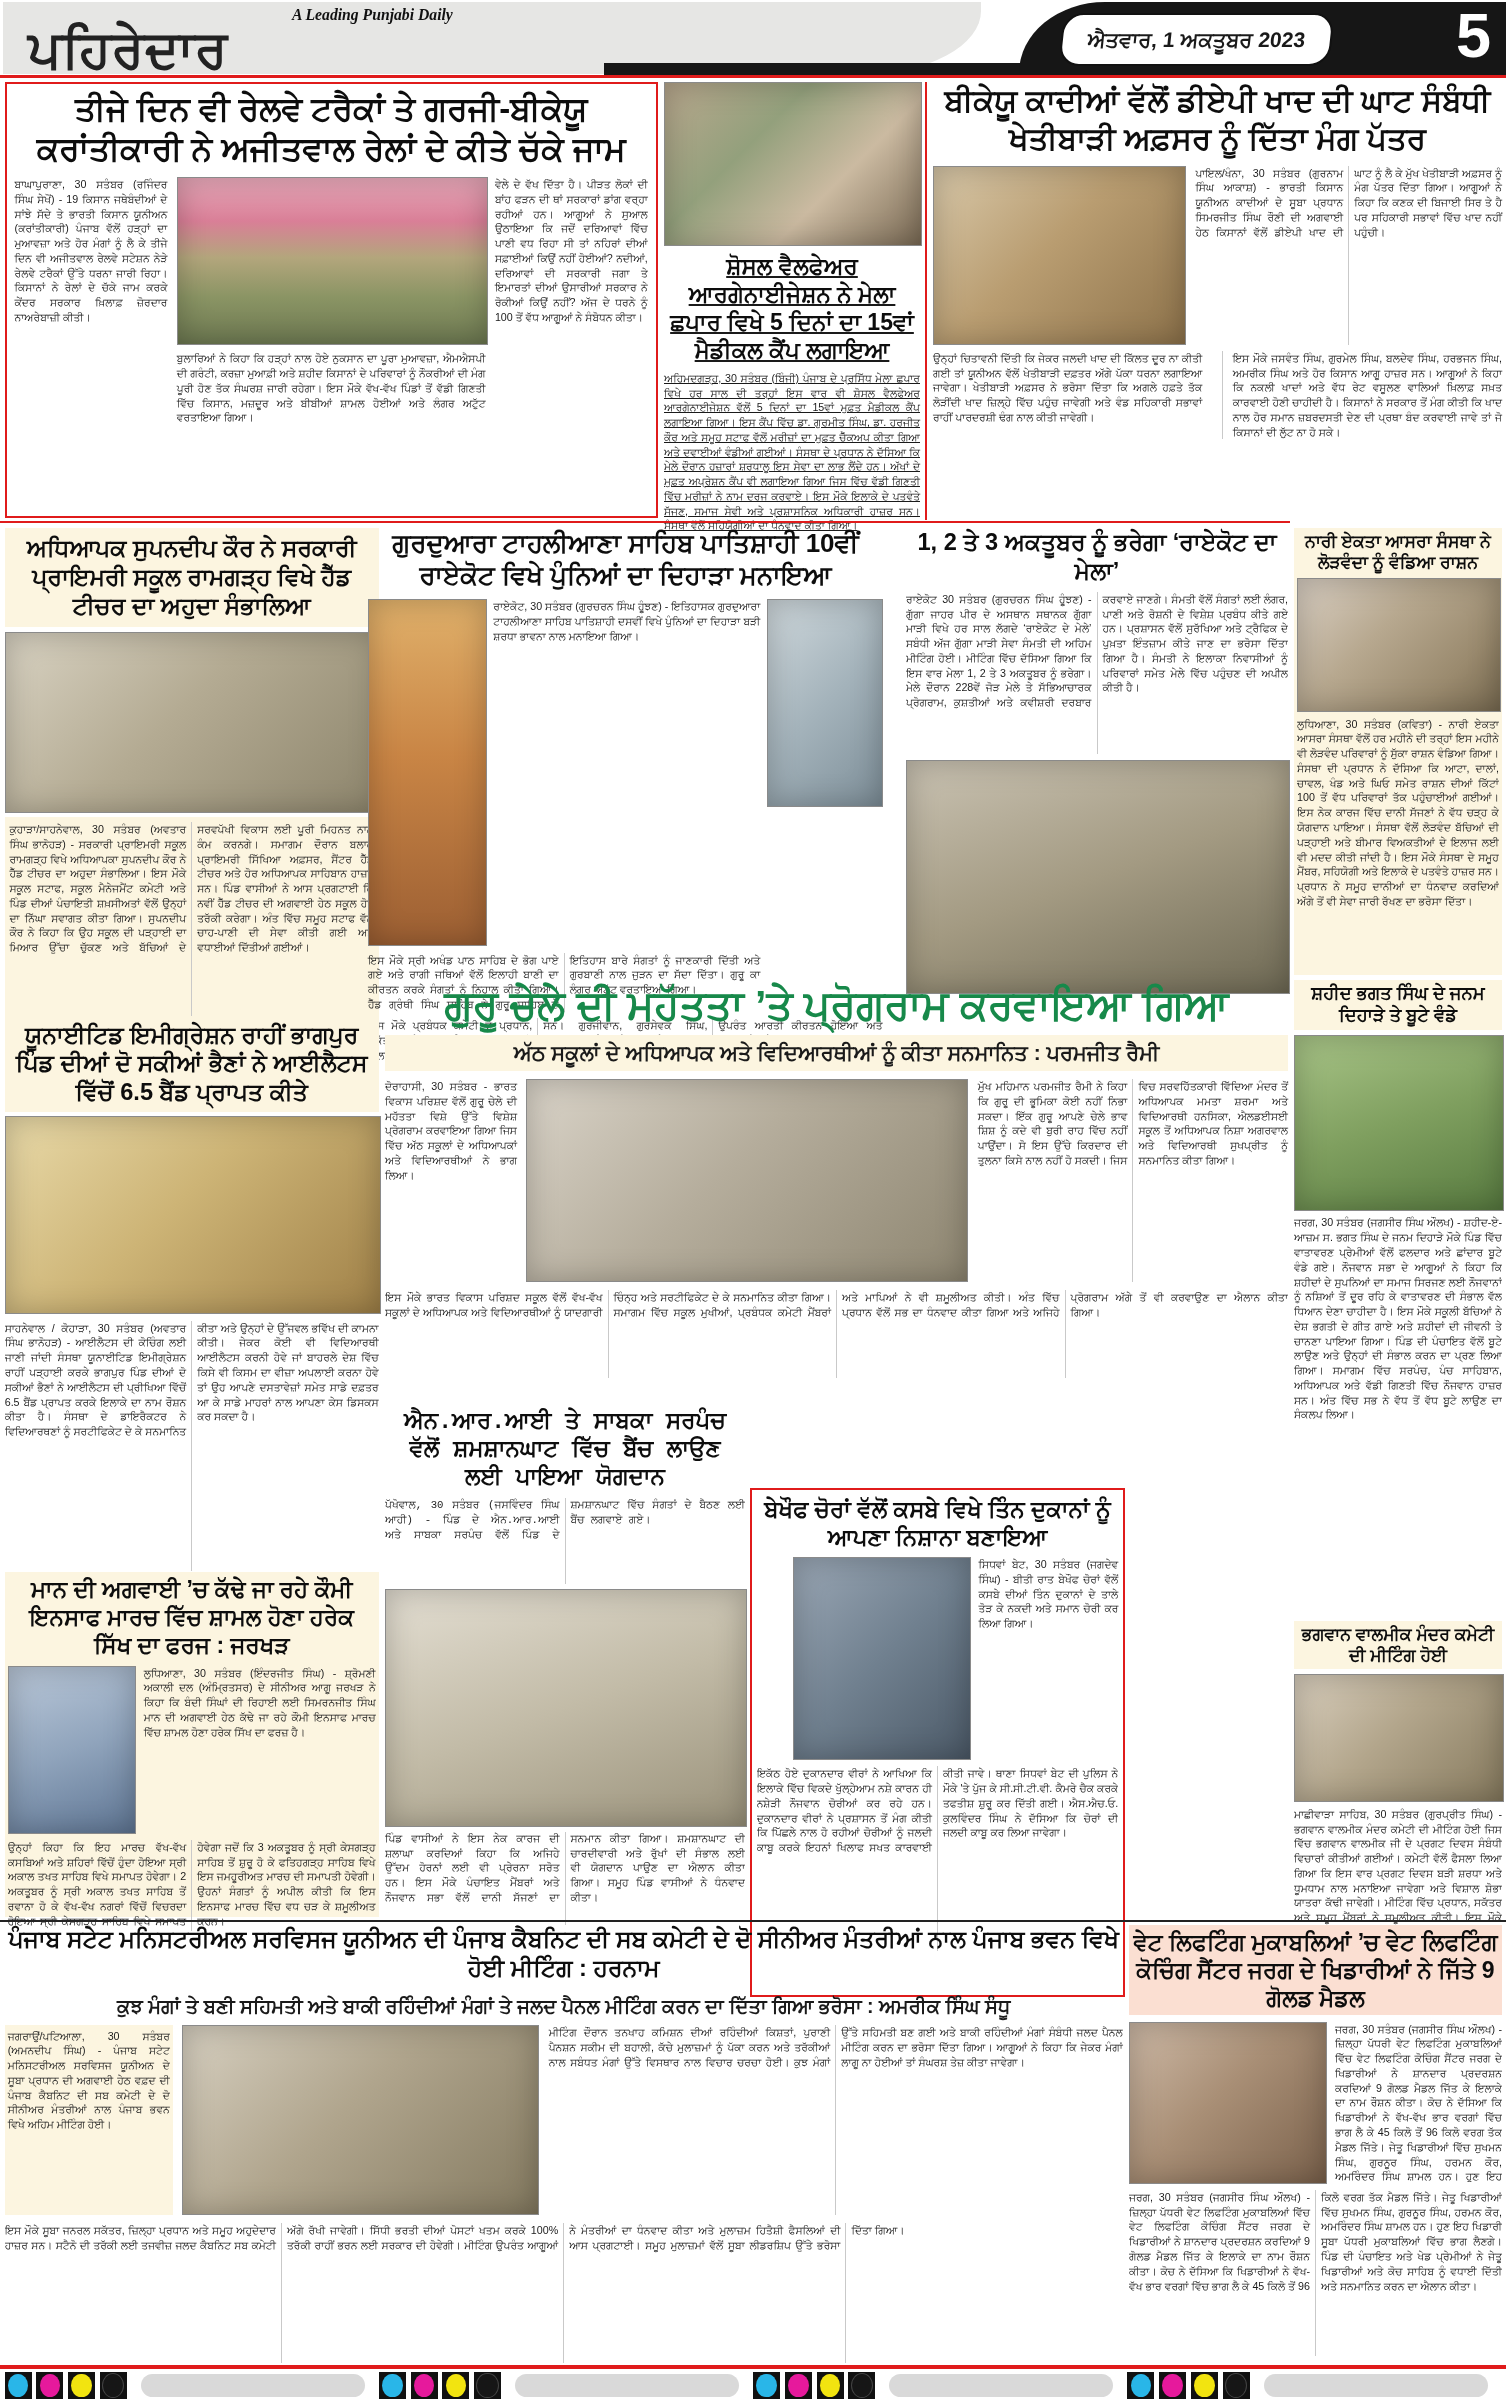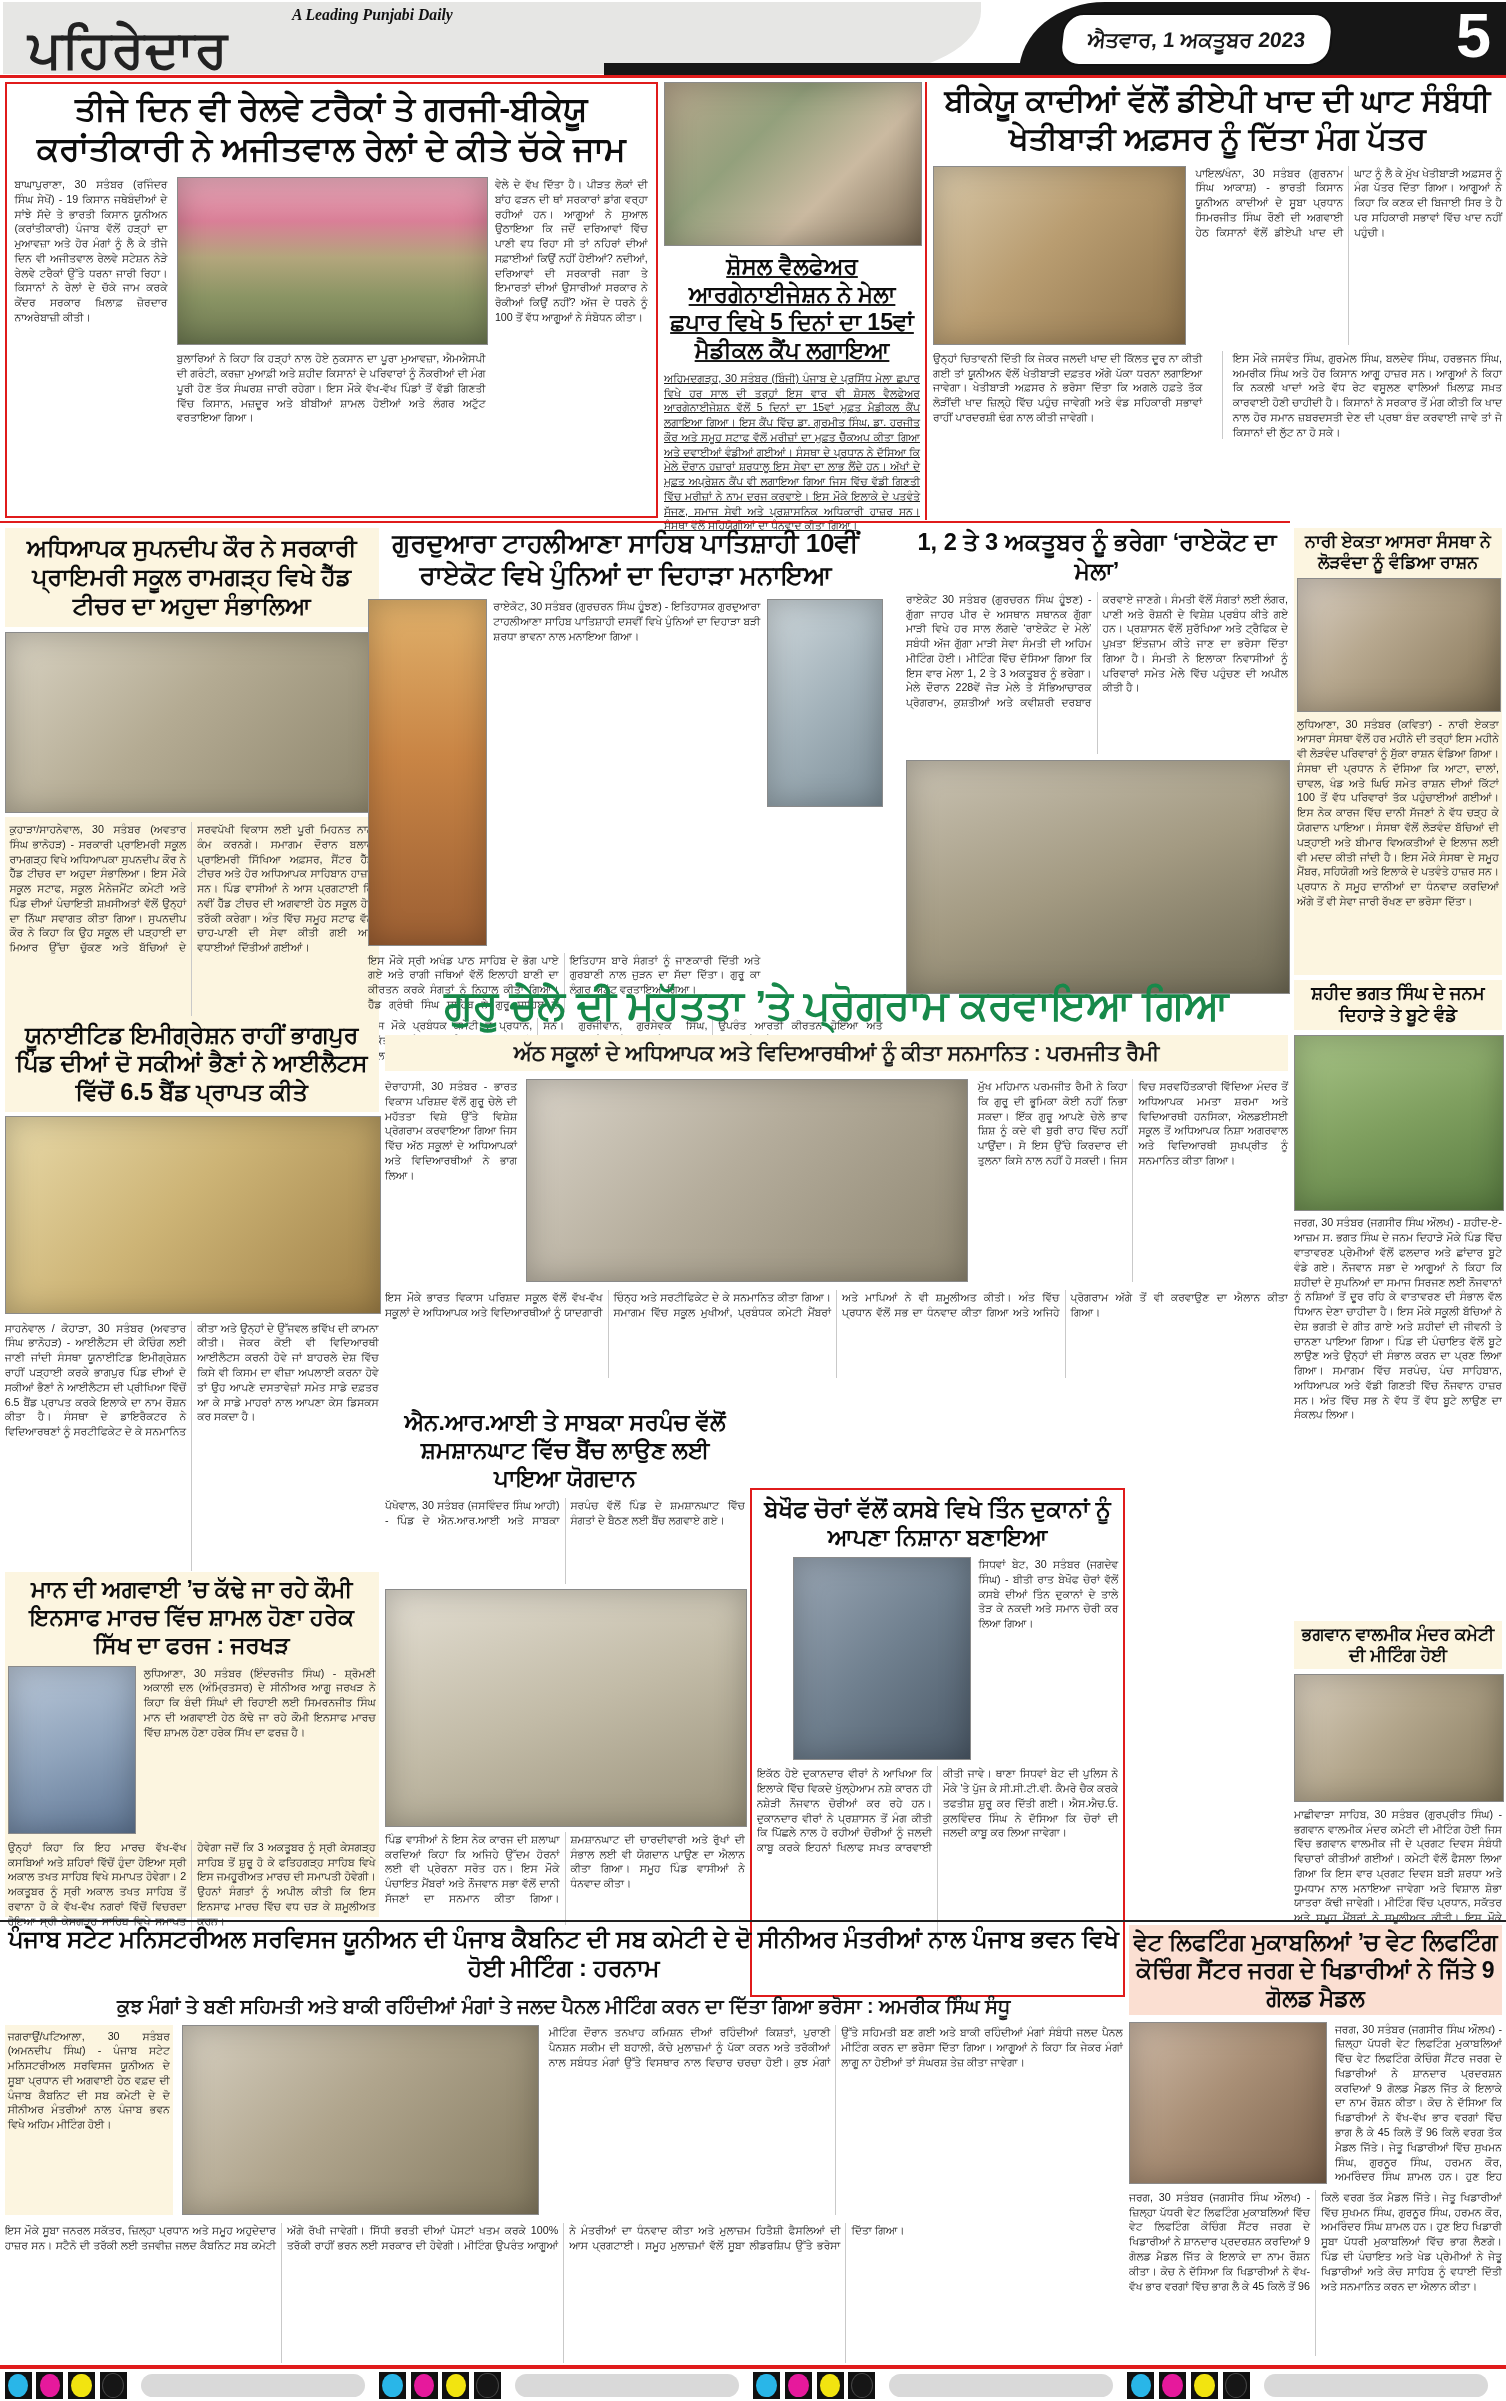--- a/index.html
+++ b/index.html
@@ -156,21 +156,21 @@
     </div>
     <div class="body-text cols4" style="margin-top:7.9px;height:88px;overflow:hidden;">ਇਸ ਮੌਕੇ ਭਾਰਤ ਵਿਕਾਸ ਪਰਿਸ਼ਦ ਸਕੂਲ ਵੱਲੋਂ ਵੱਖ-ਵੱਖ ਸਕੂਲਾਂ ਦੇ ਅਧਿਆਪਕ ਅਤੇ ਵਿਦਿਆਰਥੀਆਂ ਨੂੰ ਯਾਦਗਾਰੀ ਚਿੰਨ੍ਹ ਅਤੇ ਸਰਟੀਫਿਕੇਟ ਦੇ ਕੇ ਸਨਮਾਨਿਤ ਕੀਤਾ ਗਿਆ। ਸਮਾਗਮ ਵਿੱਚ ਸਕੂਲ ਮੁਖੀਆਂ, ਪ੍ਰਬੰਧਕ ਕਮੇਟੀ ਮੈਂਬਰਾਂ ਅਤੇ ਮਾਪਿਆਂ ਨੇ ਵੀ ਸ਼ਮੂਲੀਅਤ ਕੀਤੀ। ਅੰਤ ਵਿੱਚ ਪ੍ਰਧਾਨ ਵੱਲੋਂ ਸਭ ਦਾ ਧੰਨਵਾਦ ਕੀਤਾ ਗਿਆ ਅਤੇ ਅਜਿਹੇ ਪ੍ਰੋਗਰਾਮ ਅੱਗੇ ਤੋਂ ਵੀ ਕਰਵਾਉਣ ਦਾ ਐਲਾਨ ਕੀਤਾ ਗਿਆ।</div>
   </div>
 
   <div class="abs" style="left:1294px;top:980px;width:208px;height:619px;">
     <div class="headline cream" style="font-size:18px;padding:3.1px;">ਸ਼ਹੀਦ ਭਗਤ ਸਿੰਘ ਦੇ ਜਨਮ ਦਿਹਾੜੇ ਤੇ ਬੂਟੇ ਵੰਡੇ</div>
     <div class="photo ph-plants" style="width:100%;height:174px;margin-top:4.7px;"></div>
     <div class="body-text" style="margin-top:4.7px;height:377px;overflow:hidden;">ਜਰਗ, 30 ਸਤੰਬਰ (ਜਗਸੀਰ ਸਿੰਘ ਔਲਖ) - ਸ਼ਹੀਦ-ਏ-ਆਜ਼ਮ ਸ. ਭਗਤ ਸਿੰਘ ਦੇ ਜਨਮ ਦਿਹਾੜੇ ਮੌਕੇ ਪਿੰਡ ਵਿੱਚ ਵਾਤਾਵਰਣ ਪ੍ਰੇਮੀਆਂ ਵੱਲੋਂ ਫਲਦਾਰ ਅਤੇ ਛਾਂਦਾਰ ਬੂਟੇ ਵੰਡੇ ਗਏ। ਨੌਜਵਾਨ ਸਭਾ ਦੇ ਆਗੂਆਂ ਨੇ ਕਿਹਾ ਕਿ ਸ਼ਹੀਦਾਂ ਦੇ ਸੁਪਨਿਆਂ ਦਾ ਸਮਾਜ ਸਿਰਜਣ ਲਈ ਨੌਜਵਾਨਾਂ ਨੂੰ ਨਸ਼ਿਆਂ ਤੋਂ ਦੂਰ ਰਹਿ ਕੇ ਵਾਤਾਵਰਣ ਦੀ ਸੰਭਾਲ ਵੱਲ ਧਿਆਨ ਦੇਣਾ ਚਾਹੀਦਾ ਹੈ। ਇਸ ਮੌਕੇ ਸਕੂਲੀ ਬੱਚਿਆਂ ਨੇ ਦੇਸ਼ ਭਗਤੀ ਦੇ ਗੀਤ ਗਾਏ ਅਤੇ ਸ਼ਹੀਦਾਂ ਦੀ ਜੀਵਨੀ ਤੇ ਚਾਨਣਾ ਪਾਇਆ ਗਿਆ। ਪਿੰਡ ਦੀ ਪੰਚਾਇਤ ਵੱਲੋਂ ਬੂਟੇ ਲਾਉਣ ਅਤੇ ਉਨ੍ਹਾਂ ਦੀ ਸੰਭਾਲ ਕਰਨ ਦਾ ਪ੍ਰਣ ਲਿਆ ਗਿਆ। ਸਮਾਗਮ ਵਿੱਚ ਸਰਪੰਚ, ਪੰਚ ਸਾਹਿਬਾਨ, ਅਧਿਆਪਕ ਅਤੇ ਵੱਡੀ ਗਿਣਤੀ ਵਿੱਚ ਨੌਜਵਾਨ ਹਾਜ਼ਰ ਸਨ। ਅੰਤ ਵਿੱਚ ਸਭ ਨੇ ਵੱਧ ਤੋਂ ਵੱਧ ਬੂਟੇ ਲਾਉਣ ਦਾ ਸੰਕਲਪ ਲਿਆ।</div>
   </div>
 
-  <div class="abs" style="left:385px;top:1408px;width:360px;height:509px;">
+  <div class="abs" style="left:385px;top:1408px;width:360px;height:509px;font-family:Liberation Mono, monospace;">
     <div class="headline" style="font-size:23px;">ਐਨ.ਆਰ.ਆਈ ਤੇ ਸਾਬਕਾ ਸਰਪੰਚ ਵੱਲੋਂ ਸ਼ਮਸ਼ਾਨਘਾਟ ਵਿੱਚ ਬੈਂਚ ਲਾਉਣ ਲਈ ਪਾਇਆ ਯੋਗਦਾਨ</div>
     <div class="body-text cols2" style="margin-top:6.3px;height:86px;overflow:hidden;">ਪੱਖੋਵਾਲ, 30 ਸਤੰਬਰ (ਜਸਵਿੰਦਰ ਸਿੰਘ ਆਹੀ) - ਪਿੰਡ ਦੇ ਐਨ.ਆਰ.ਆਈ ਅਤੇ ਸਾਬਕਾ ਸਰਪੰਚ ਵੱਲੋਂ ਪਿੰਡ ਦੇ ਸ਼ਮਸ਼ਾਨਘਾਟ ਵਿੱਚ ਸੰਗਤਾਂ ਦੇ ਬੈਠਣ ਲਈ ਬੈਂਚ ਲਗਵਾਏ ਗਏ।</div>
     <div class="photo ph-bench" style="width:100%;height:236px;margin-top:4.7px;"></div>
     <div class="body-text cols2" style="margin-top:4.7px;height:93px;overflow:hidden;">ਪਿੰਡ ਵਾਸੀਆਂ ਨੇ ਇਸ ਨੇਕ ਕਾਰਜ ਦੀ ਸ਼ਲਾਘਾ ਕਰਦਿਆਂ ਕਿਹਾ ਕਿ ਅਜਿਹੇ ਉੱਦਮ ਹੋਰਨਾਂ ਲਈ ਵੀ ਪ੍ਰੇਰਨਾ ਸਰੋਤ ਹਨ। ਇਸ ਮੌਕੇ ਪੰਚਾਇਤ ਮੈਂਬਰਾਂ ਅਤੇ ਨੌਜਵਾਨ ਸਭਾ ਵੱਲੋਂ ਦਾਨੀ ਸੱਜਣਾਂ ਦਾ ਸਨਮਾਨ ਕੀਤਾ ਗਿਆ। ਸ਼ਮਸ਼ਾਨਘਾਟ ਦੀ ਚਾਰਦੀਵਾਰੀ ਅਤੇ ਰੁੱਖਾਂ ਦੀ ਸੰਭਾਲ ਲਈ ਵੀ ਯੋਗਦਾਨ ਪਾਉਣ ਦਾ ਐਲਾਨ ਕੀਤਾ ਗਿਆ। ਸਮੂਹ ਪਿੰਡ ਵਾਸੀਆਂ ਨੇ ਧੰਨਵਾਦ ਕੀਤਾ।</div>
   </div>
 
   <div class="abs redbox" style="left:750px;top:1488px;width:375px;height:509px;padding:4.7px;box-sizing:border-box;">
     <div class="headline" style="font-size:23px;">ਬੇਖੌਫ ਚੋਰਾਂ ਵੱਲੋਂ ਕਸਬੇ ਵਿਖੇ ਤਿੰਨ ਦੁਕਾਨਾਂ ਨੂੰ ਆਪਣਾ ਨਿਸ਼ਾਨਾ ਬਣਾਇਆ</div>
     <div style="display:flex;gap:7.9px;margin-top:6.3px;margin-left:36px;">
       <div class="photo ph-shop" style="width:176px;height:201px;flex:none;"></div>

